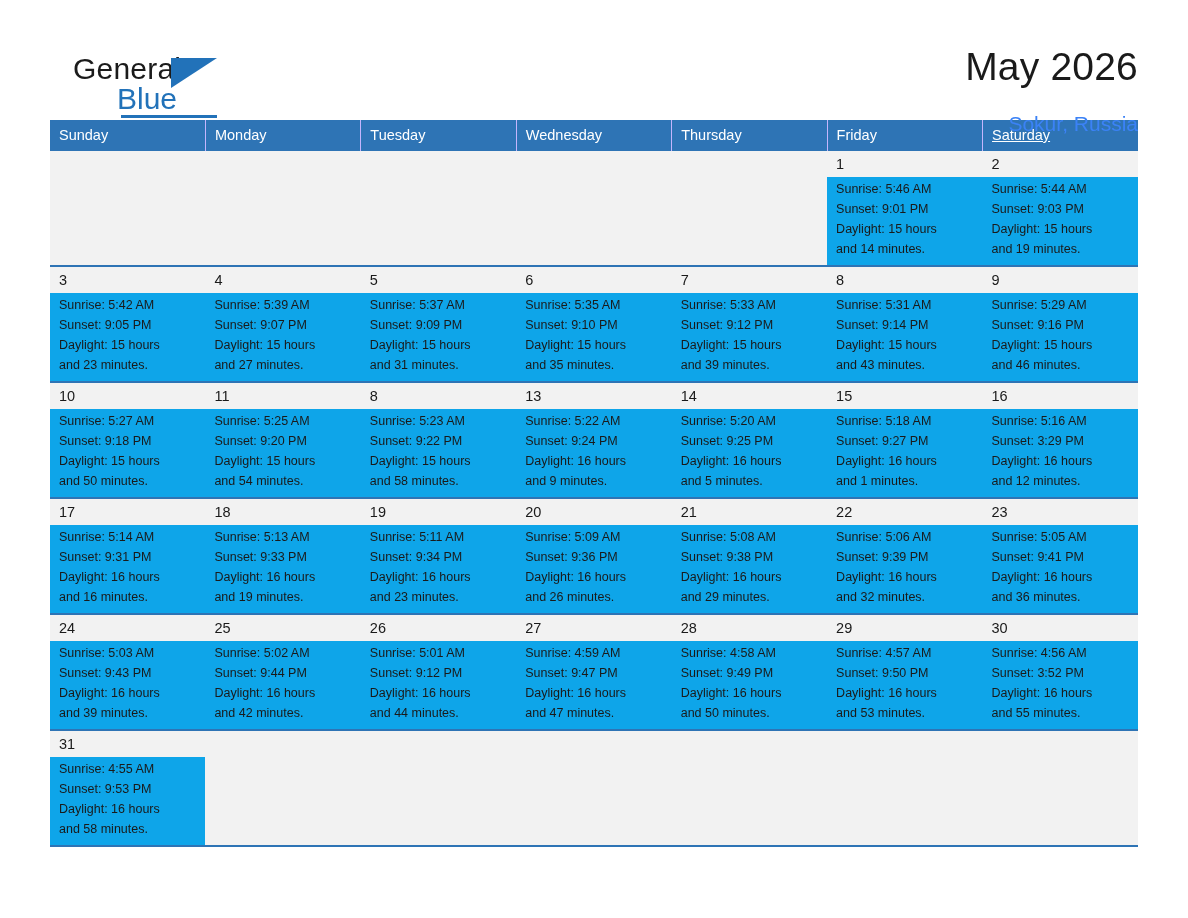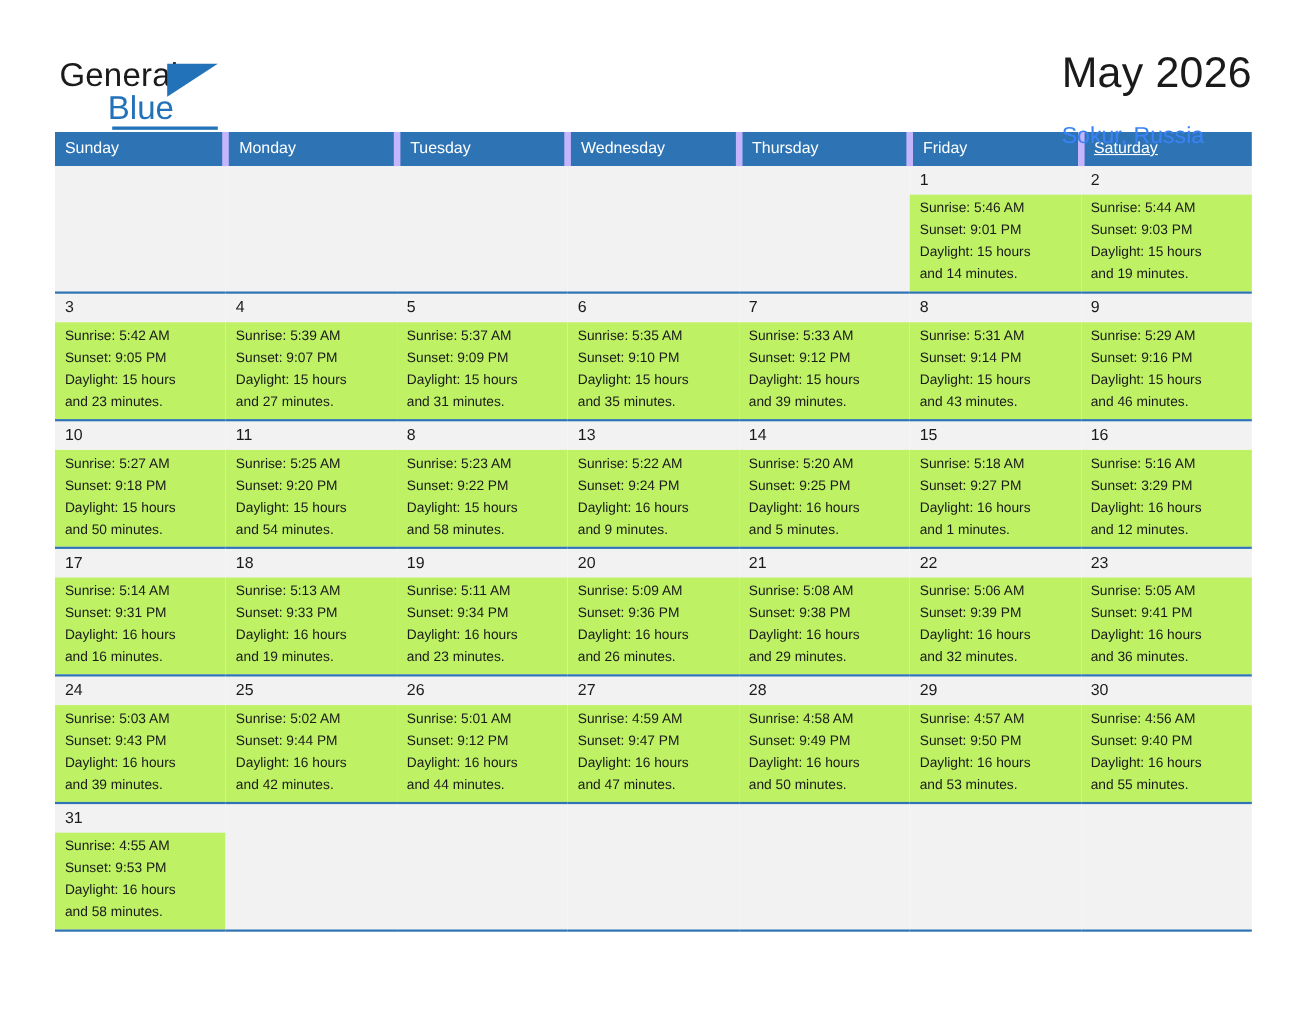--- a/index.html
+++ b/index.html
@@ -21,21 +21,21 @@
     box-sizing: border-box;
     padding: 0 50px;
   }
   
   .header {
     position: relative;
     height: 118px;
   }
   .logo {
     position: absolute;
-    left: 4px;
+    left: 23px;
     top: 52px;
     width: 200px;
     height: 70px;
   }
   .logo-general {
     font-size: 30px;
     color: #1b1b1b;
     letter-spacing: 0.2px;
     line-height: 34px;
     font-family: "Liberation Sans", sans-serif;
@@ -62,21 +62,21 @@
     left: 48px;
     top: 63px;
     width: 96px;
     height: 3px;
     background: #2272b9;
   }
   .title-block {
     position: absolute;
     right: 0;
     top: 44px;
-    text-align: left;
+    text-align: right;
   }
   .month-title {
     font-size: 39px;
     color: #1a1a1a;
     line-height: 46px;
     letter-spacing: 0.2px;
   }
   .location {
     font-size: 21px;
     color: #3b82f6;
@@ -90,40 +90,40 @@
     table-layout: fixed;
     margin-top: 2px;
   }
   table.calendar th {
     background: #2e74b5;
     color: #ffffff;
     font-size: 14.5px;
     font-weight: normal;
     text-align: left;
     padding: 7px 0 8px 9px;
-    border-right: 6px solid #c4b5fd;
+    border-right: 1px solid #c4b5fd;
     height: 15px;
   }
   table.calendar th:last-child { border-right: none; text-decoration: underline; }
   table.calendar td {
     vertical-align: top;
     width: 155.4px;
     height: 98px;
     padding: 0;
     background: #f2f2f2;
     border-bottom: 2px solid #2e74b5;
   }
   .daynum {
     font-size: 14.5px;
     color: #1a1a1a;
     padding: 5px 0 4px 9px;
     line-height: 17px;
   }
   .details {
-    background: #bef264;
+    background: #0ea5e9;
     padding: 2px 0 6px 9px;
     font-size: 12.5px;
     line-height: 20px;
     color: #1a1a1a;
     min-height: 72px;
   }
   .details div { white-space: nowrap; }
   td.blank .details { background: #f2f2f2; min-height: 0; height: 0; padding: 0;}
   td.blank { background: #f2f2f2; }
 </style>
@@ -445,21 +445,21 @@
               <div>Sunrise: 4:57 AM</div>
               <div>Sunset: 9:50 PM</div>
               <div>Daylight: 16 hours</div>
               <div>and 53 minutes.</div>
             </div>
           </td>
           <td>
             <div class="daynum">30</div>
             <div class="details">
               <div>Sunrise: 4:56 AM</div>
-              <div>Sunset: 9:40 PM</div>
+              <div>Sunset: 3:52 PM</div>
               <div>Daylight: 16 hours</div>
               <div>and 55 minutes.</div>
             </div>
           </td>
         </tr>
         <tr>
           <td>
             <div class="daynum">31</div>
             <div class="details">
               <div>Sunrise: 4:55 AM</div>

